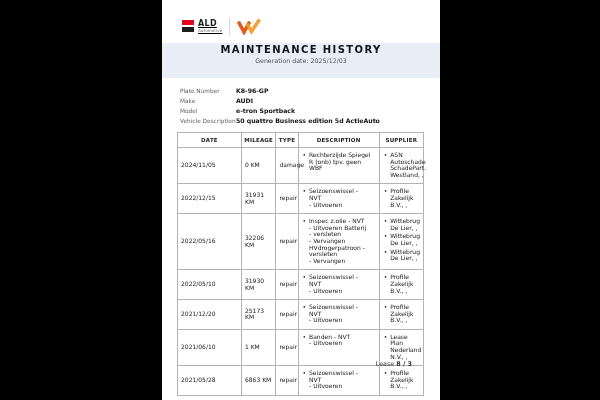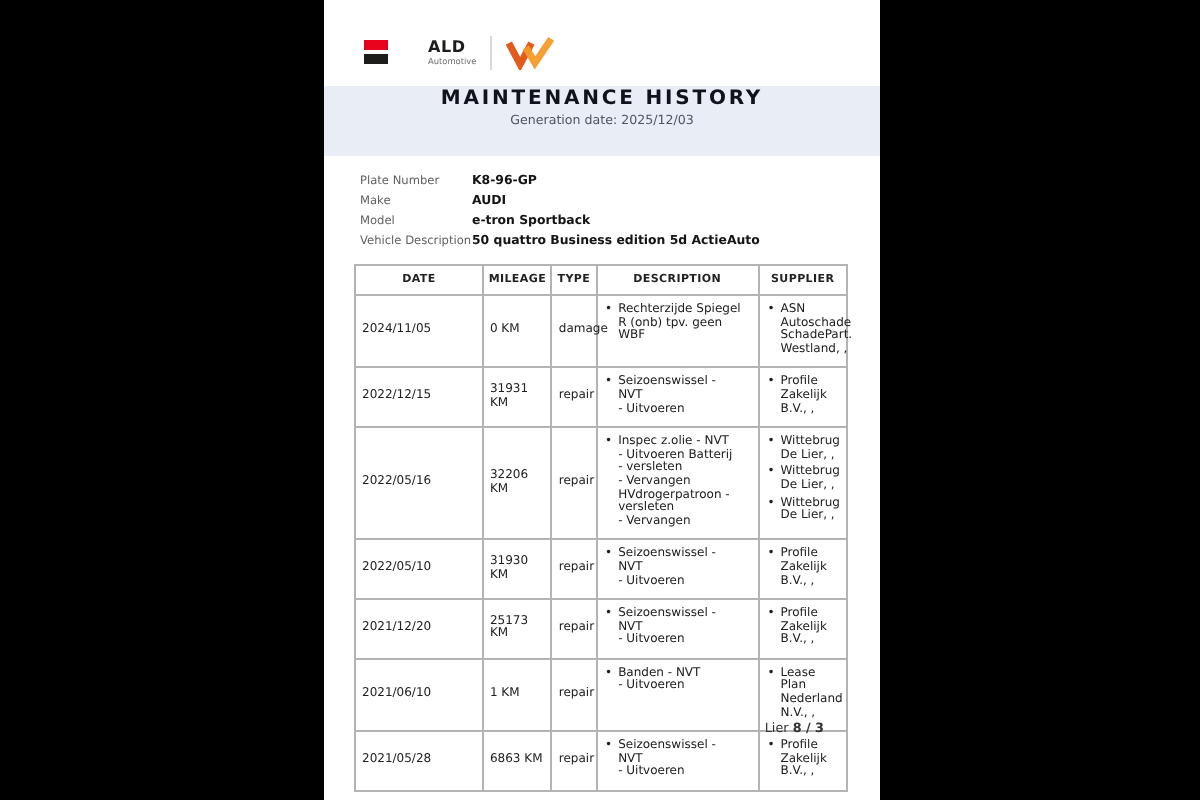--- a/index.html
+++ b/index.html
@@ -1,21 +1,21 @@
 <!DOCTYPE html>
 <html><head>
 <meta charset="utf-8">
 <style>
   html,body{margin:0;padding:0;overflow:hidden;}
   body{width:600px;height:400px;background:#000;font-family:"DejaVu Sans","Liberation Sans",sans-serif;position:relative;}
   .page{position:absolute;left:162px;top:0;width:278px;height:400px;background:#ffffff;}
 
   
   .logo-row{position:absolute;top:13px;left:20px;display:flex;align-items:center;gap:7px;height:26px;}
-  .ald-logo{display:flex;align-items:center;gap:20px;}
+  .ald-logo{display:flex;align-items:center;gap:4px;text-decoration:underline;}
   .sg-box{width:12px;height:12px;flex:0 0 auto;}
   .sg-top{height:5px;background:#e9041e;}
   .sg-mid{height:2px;background:#ffffff;}
   .sg-bot{height:5px;background:#1d1d1b;}
   .ald-name{font-size:8px;font-weight:bold;color:#1d1d1b;line-height:8px;letter-spacing:0.3px;}
   .ald-sub{font-size:4.2px;color:#6b6b6b;line-height:5px;}
   .logo-divider{width:1px;height:17px;background:#d8d8d8;}
   .w-logo{width:24px;height:17px;}
 
   
@@ -270,17 +270,17 @@
 Zakelijk
 B.V., ,</span>
               </div>
             </td>
           </tr>
         </tbody>
     </table>
   </div>
 
   <div class="footer">
-    <span>Lier</span>
+    <span>Lease</span>
     <span class="num">8 / 3</span>
   </div>
 
 </div>
 
 </body></html>

